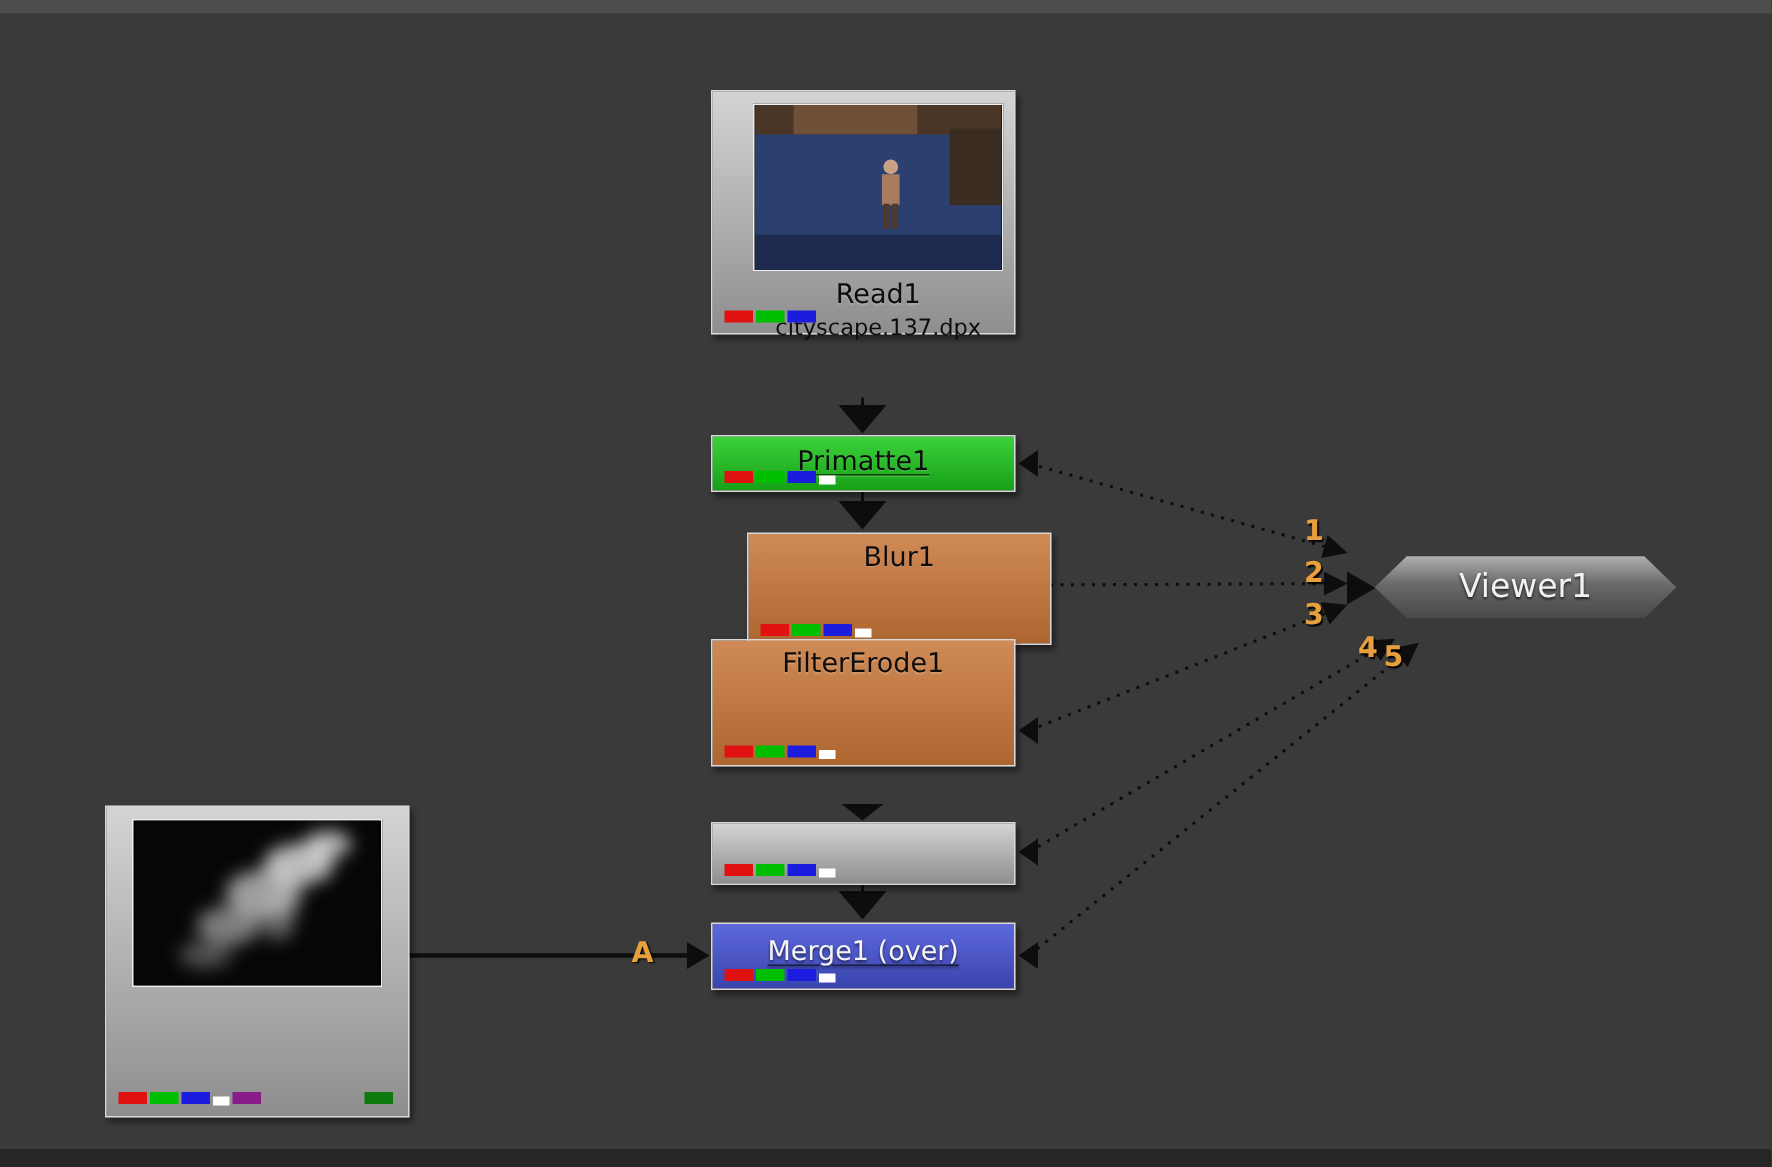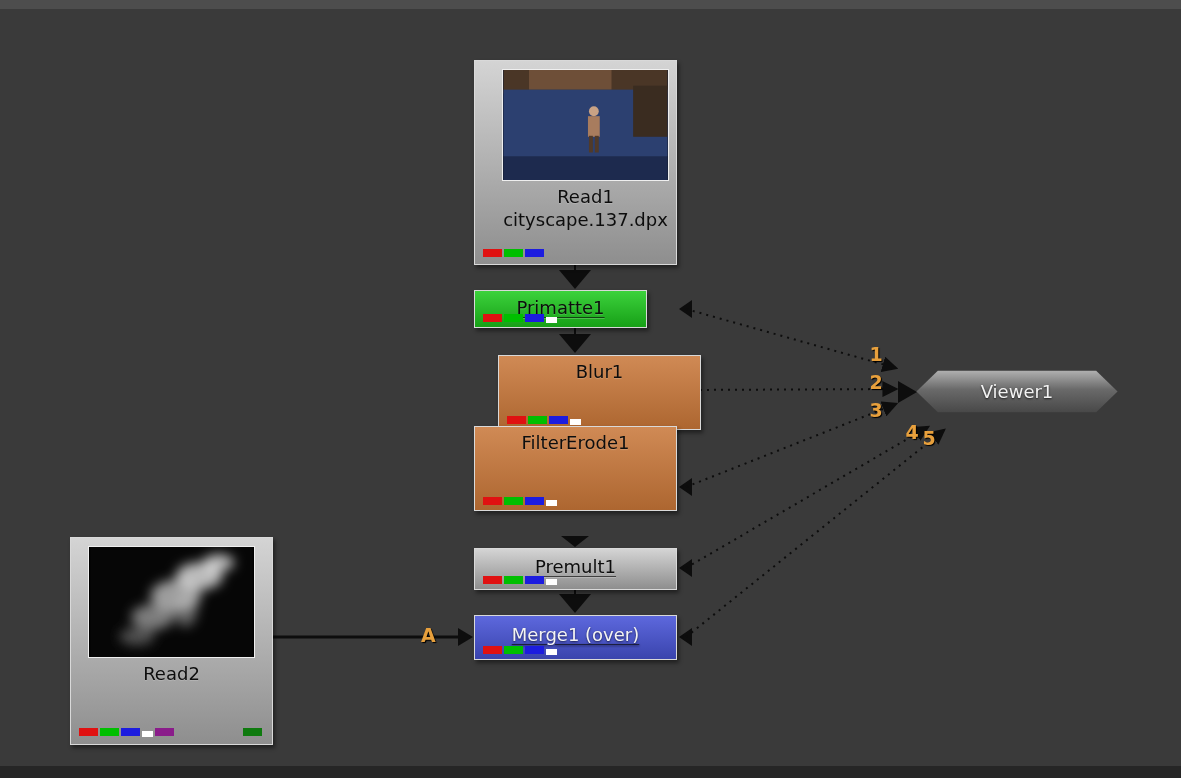--- a/index.html
+++ b/index.html
@@ -24,21 +24,21 @@
   .node-gray   { background:linear-gradient(#d4d4d4,#8e8e8e); }
   .node-green  { background:linear-gradient(#3cd23c,#17a017); }
   .node-orange { background:linear-gradient(#d08a55,#ad6630); }
   .node-blue   { background:linear-gradient(#5d68dd,#3a44ad); }
 
   .node .title {
     font-size:18px; line-height:1.25; color:#0d0d0d;
     text-shadow:0 1px 1px rgba(255,255,255,.2);
     white-space:nowrap;
   }
-  .node .subtitle { font-size:18px; line-height:1.25; color:#0d0d0d; white-space:nowrap; }
+  .node .subtitle { font-size:15px; line-height:1.25; color:#0d0d0d; white-space:nowrap; }
   .node-blue .title { color:#f4f4f4; text-shadow:0 1px 2px rgba(0,0,0,.6); }
   .u { text-decoration:underline; text-decoration-color:rgba(10,10,10,.65); text-underline-offset:3px; }
 
   .thumb {
     display:block; margin:8px auto 0 auto;
     width:167px; height:112px;
     border:1px solid #efefef;
     background:#000;
   }
   .read-title { margin-top:5px; }
@@ -48,37 +48,37 @@
   .chip.alpha { width:11px; height:6px; margin-top:3px; }
   .chip.red    { background:#e01111; }
   .chip.green  { background:#00bf00; }
   .chip.blue   { background:#1c1cdf; }
   .chip.white  { background:#ffffff; }
   .chip.purple { background:#8a1c8a; }
   .chip.dgreen { background:#0e7a0e; }
   .chips .spacer { flex:1; }
   .read-chips { bottom:7px; }
 
-  #node-read1        { left:474px; top:60px;  width:203px; height:205px;padding-left:20px; }
-  #node-primatte1    { left:474px; top:290px; width:173px; height:38px;  padding-top:6px; }
+  #node-read1        { left:474px; top:60px;  width:203px; height:163px;padding-left:20px; }
+  #node-primatte1    { left:474px; top:290px; width:203px; height:38px;  padding-top:6px; }
   #node-blur1        { left:498px; top:355px; width:203px; height:75px;  padding-top:5px; }
   #node-filtererode1 { left:474px; top:426px; width:203px; height:85px;  padding-top:5px; }
   #node-premult1     { left:474px; top:548px; width:203px; height:42px;  padding-top:7px; }
   #node-merge1       { left:474px; top:615px; width:203px; height:45px;  padding-top:8px;text-align:center; }
   #node-read2        { left:70px;  top:537px; width:203px; height:208px; }
 
   #node-viewer1 {
     position:absolute; left:910px; top:370px; width:214px; height:43px;
     background:linear-gradient(#b2b2b2,#6a6a6a 45%, #474747);
     clip-path:polygon(3% 50%, 13% 2%, 87% 2%, 97% 50%, 87% 98%, 13% 98%);
     display:flex; align-items:center; justify-content:center;
     filter:drop-shadow(2px 3px 3px rgba(0,0,0,.5));
   }
   #node-viewer1 .title {
-    font-size:18px; color:#f2f2f2; text-shadow:0 1px 2px rgba(0,0,0,.7); white-space:nowrap;
+    font-size:22px; color:#f2f2f2; text-shadow:0 1px 2px rgba(0,0,0,.7); white-space:nowrap;
   }
 
   .io-number {
     position:absolute; width:20px; text-align:center;
     font-size:19px; font-weight:bold; color:#e8a03c;
     text-shadow:1px 1px 1px #000;
   }
   #vin-1 { left:866px; top:343px; }
   #vin-2 { left:866px; top:371px; }
   #vin-3 { left:866px; top:399px; }
@@ -185,21 +185,20 @@
   <div class="title">FilterErode1</div>
   <div class="chips">
     <span class="chip red"></span>
     <span class="chip green"></span>
     <span class="chip blue"></span>
     <span class="chip white alpha"></span>
   </div>
 </div>
 
 <div class="node node-gray" id="node-premult1">
-  <div class="title u">Premult1</div>
   <div class="chips">
     <span class="chip red"></span>
     <span class="chip green"></span>
     <span class="chip blue"></span>
     <span class="chip white alpha"></span>
   </div>
 </div>
 
 <div class="node node-blue" id="node-merge1">
   <div class="title u">Merge1 (over)</div>
@@ -216,21 +215,20 @@
     <rect width="167" height="113" fill="#060606"></rect>
     <g filter="url(#smokeblur)">
       <ellipse cx="48" cy="92" rx="18" ry="9" fill="#6a6a6a" opacity="0.75"></ellipse>
       <ellipse cx="64" cy="72" rx="22" ry="13" fill="#9a9a9a" opacity="0.8"></ellipse>
       <ellipse cx="88" cy="50" rx="26" ry="16" fill="#cfcfcf" opacity="0.75"></ellipse>
       <ellipse cx="112" cy="30" rx="24" ry="14" fill="#e8e8e8" opacity="0.8"></ellipse>
       <ellipse cx="132" cy="16" rx="16" ry="9" fill="#ffffff" opacity="0.7"></ellipse>
       <ellipse cx="98" cy="64" rx="12" ry="18" fill="#bdbdbd" opacity="0.5"></ellipse>
     </g>
   </svg>
-  <div class="title read-title">Read2</div>
   <div class="chips read-chips">
     <span class="chip red"></span>
     <span class="chip green"></span>
     <span class="chip blue"></span>
     <span class="chip white alpha"></span>
     <span class="chip purple"></span>
     <span class="spacer"></span>
     <span class="chip dgreen"></span>
   </div>
 </div>

